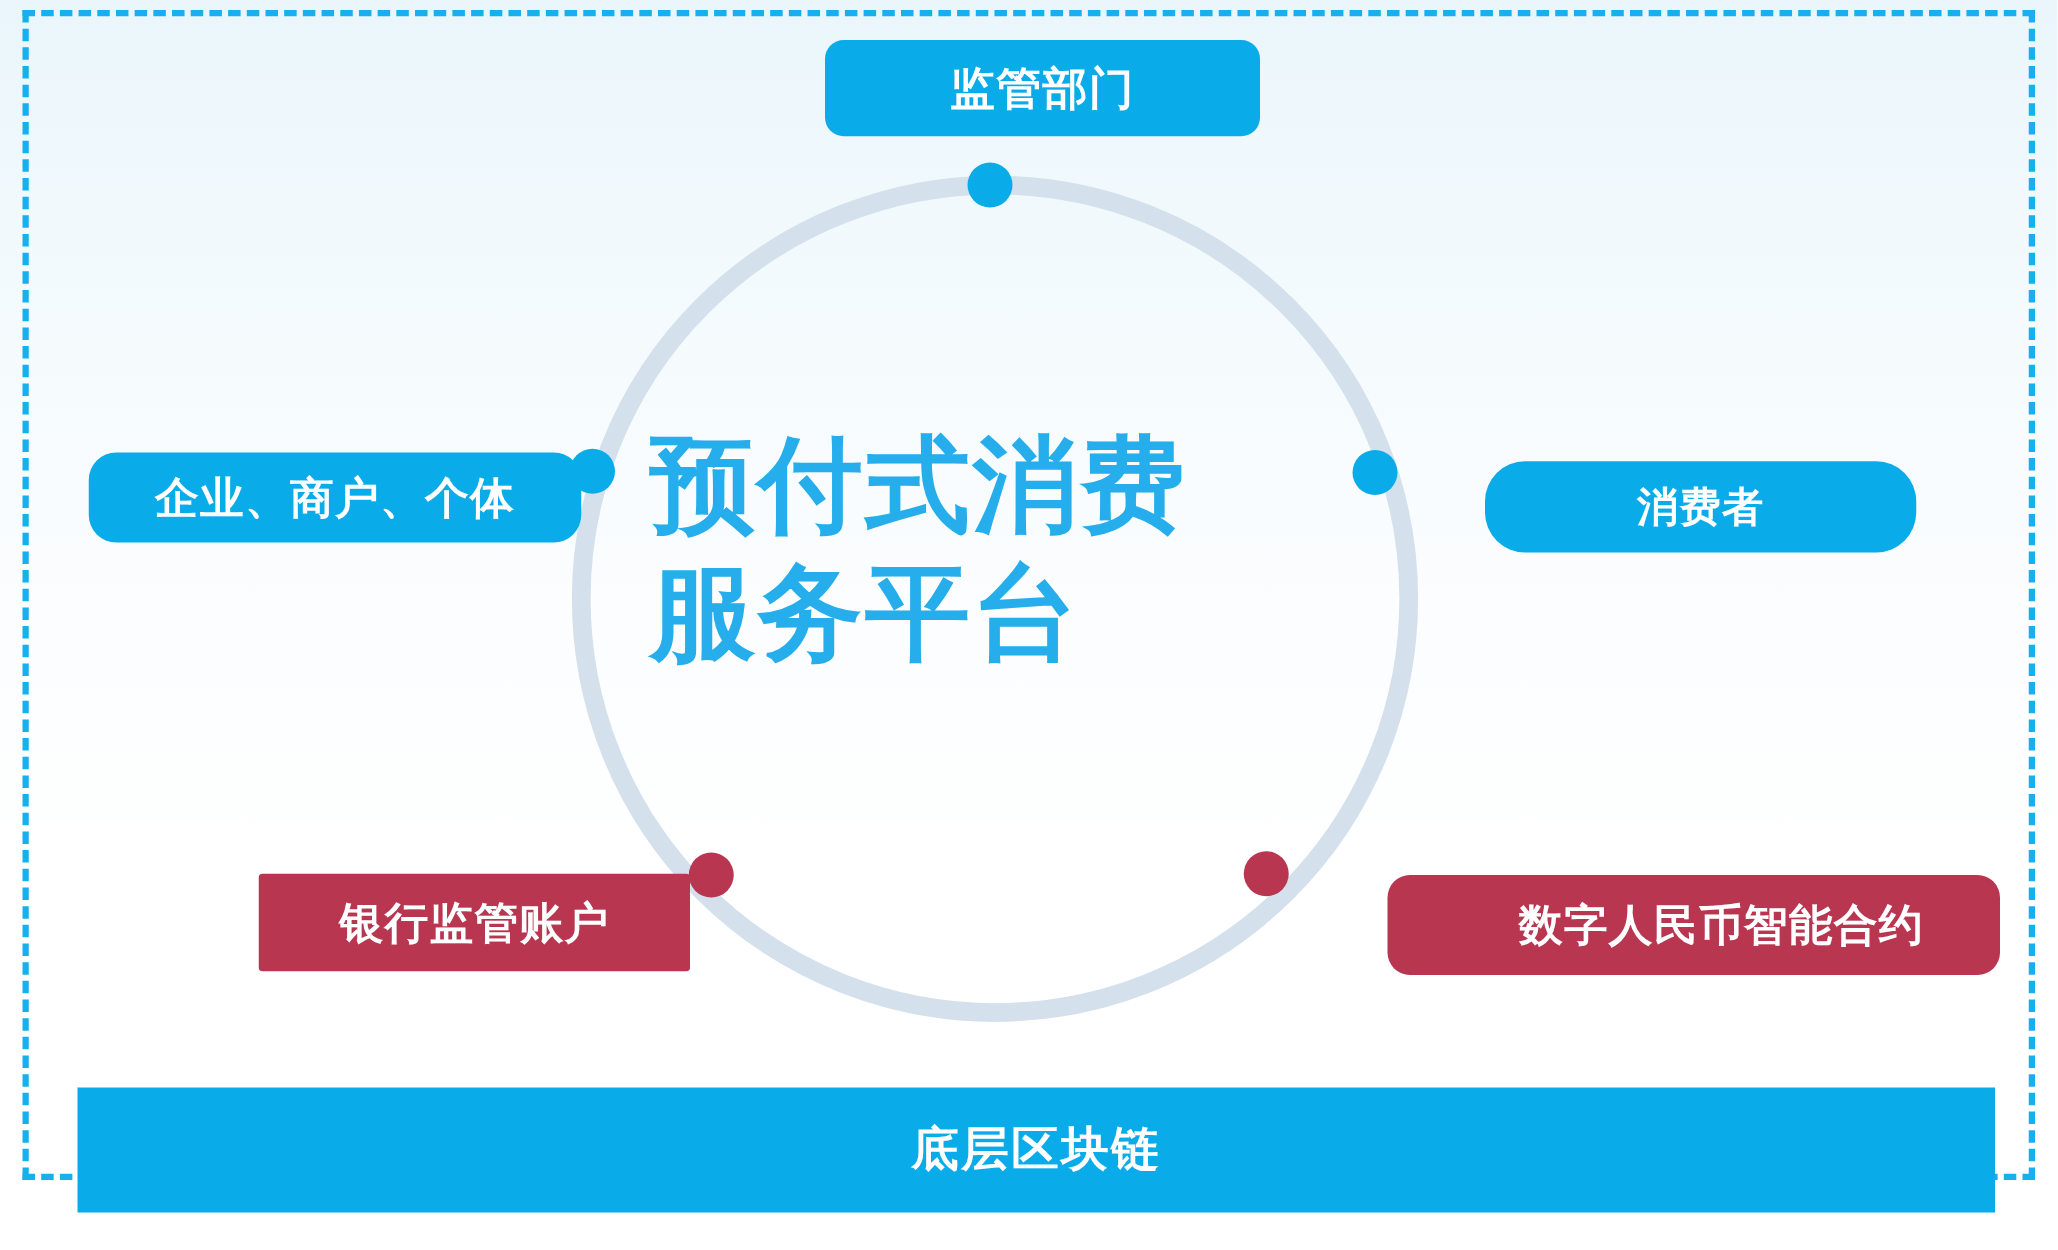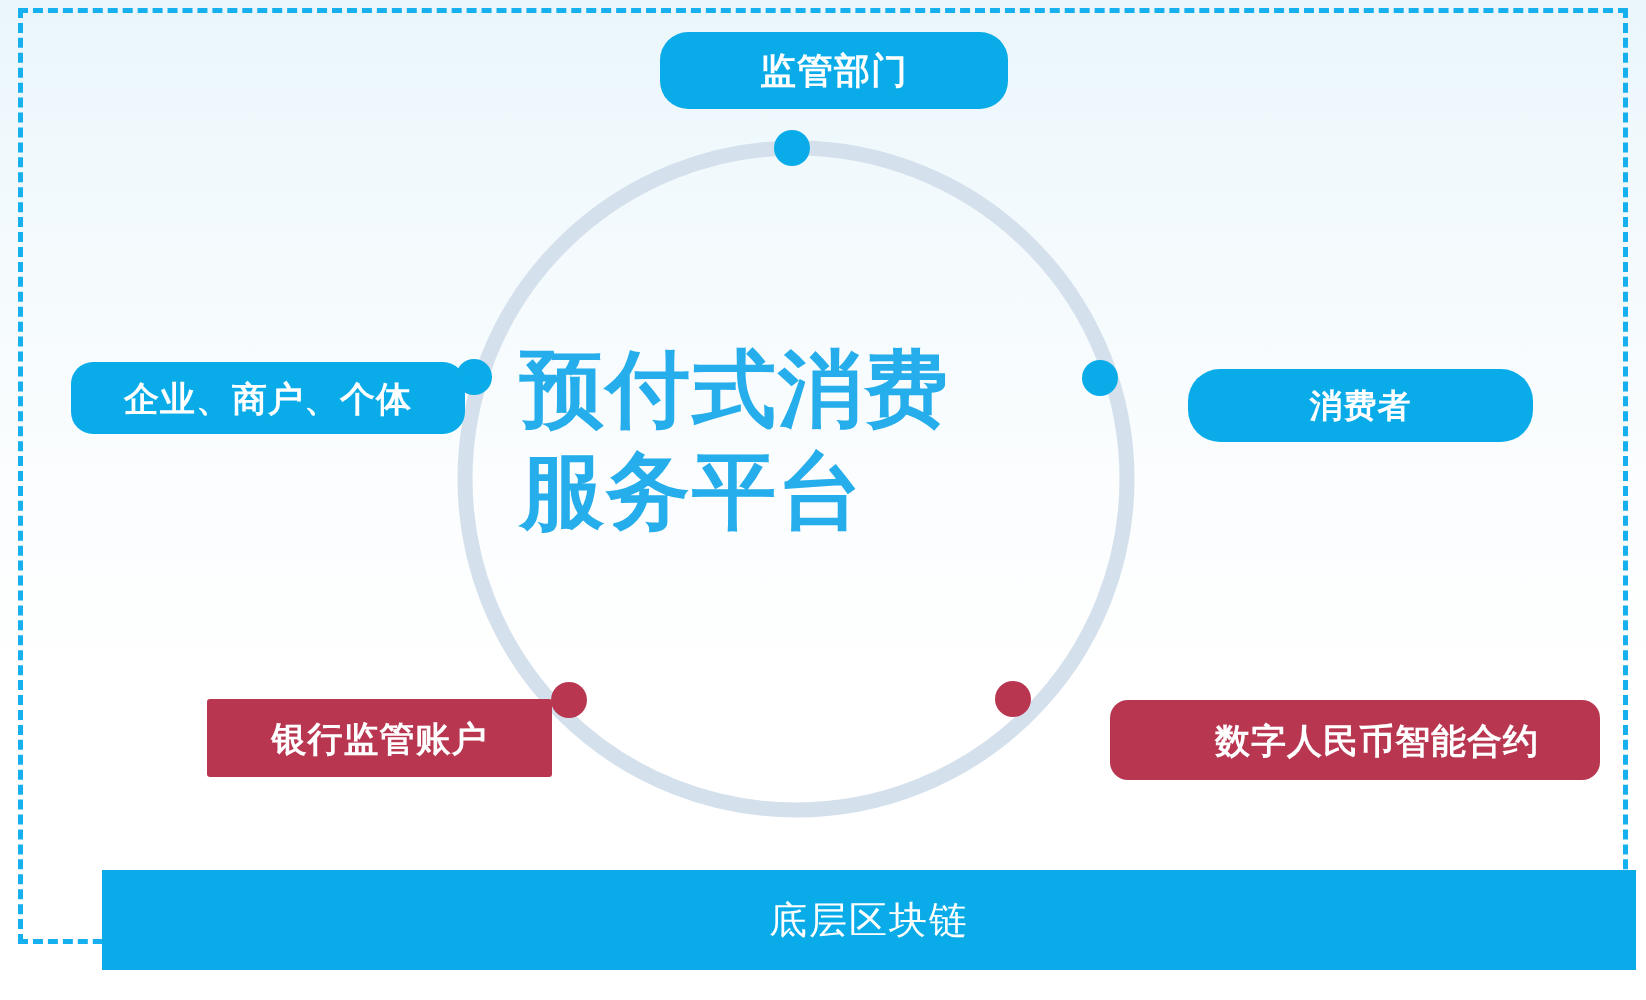--- a/index.html
+++ b/index.html
@@ -54,21 +54,21 @@
     line-height: 1;
   }
   .pill.blue { background: #09ace8; }
   .pill.red  { background: #b83650; }
 
   #pill-top {
     left: 660px;
     top: 32px;
     width: 348px;
     height: 77px;
-    border-radius: 28px;
+    border-radius: 15px;
     font-size: 36px;
     font-weight: 700;
   }
   #pill-left {
     left: 71px;
     top: 362px;
     width: 394px;
     height: 72px;
     border-radius: 22px;
     font-size: 35px;
@@ -110,24 +110,23 @@
     left: 62px;
     top: 870px;
     width: 1534px;
     height: 100px;
     background: #09ace8;
     display: flex;
     align-items: center;
     justify-content: center;
     color: #ffffff;
     font-size: 38px;
-    font-weight: 400;
+    font-weight: 700;
     letter-spacing: 2px;
     line-height: 1;
-    margin-left: 40px;
   }
 
   
   #center-title {
     position: absolute;
     left: 520px;
     top: 345px;
     width: 550px;
     text-align: left;
     color: #25aeeb;

